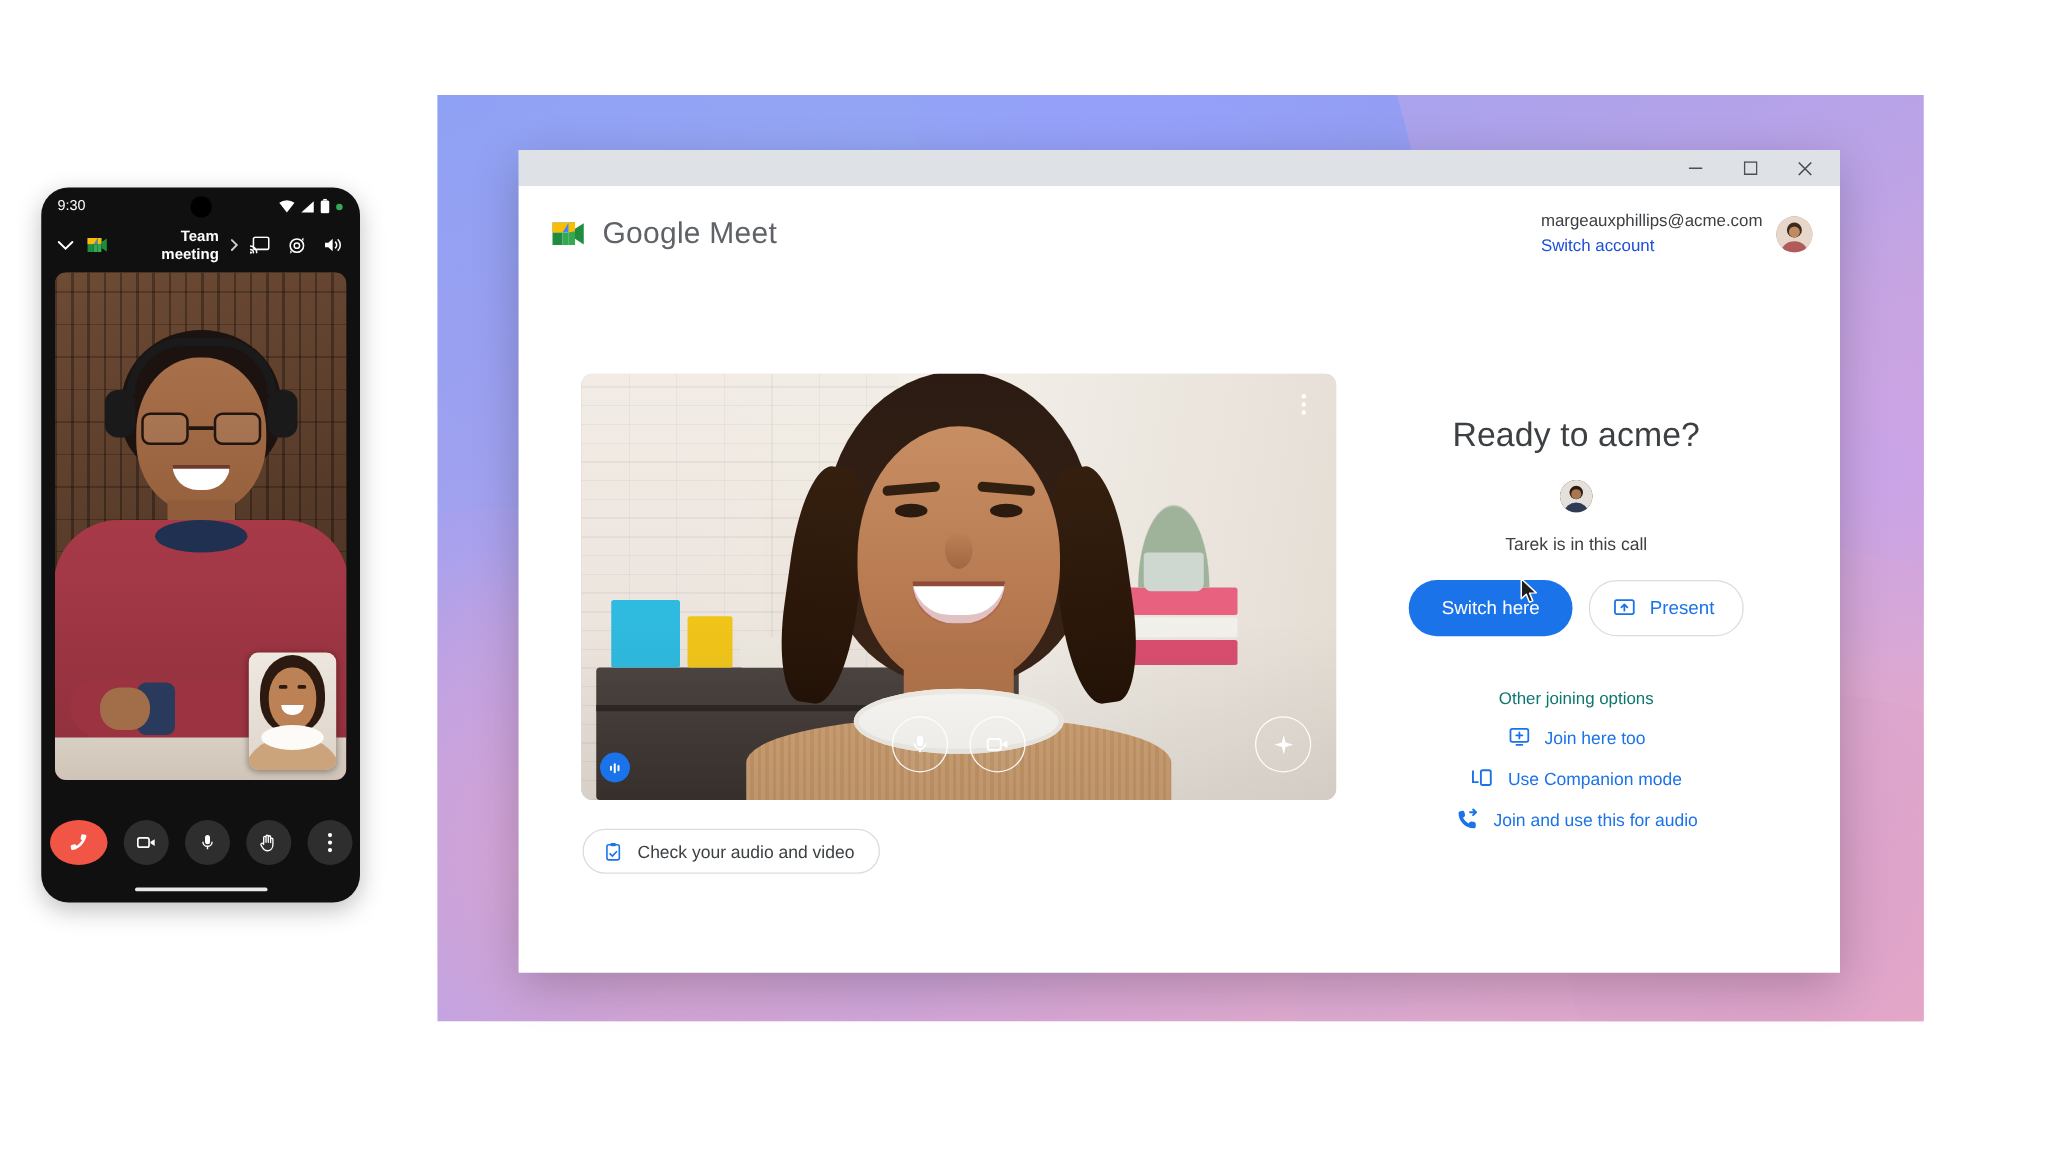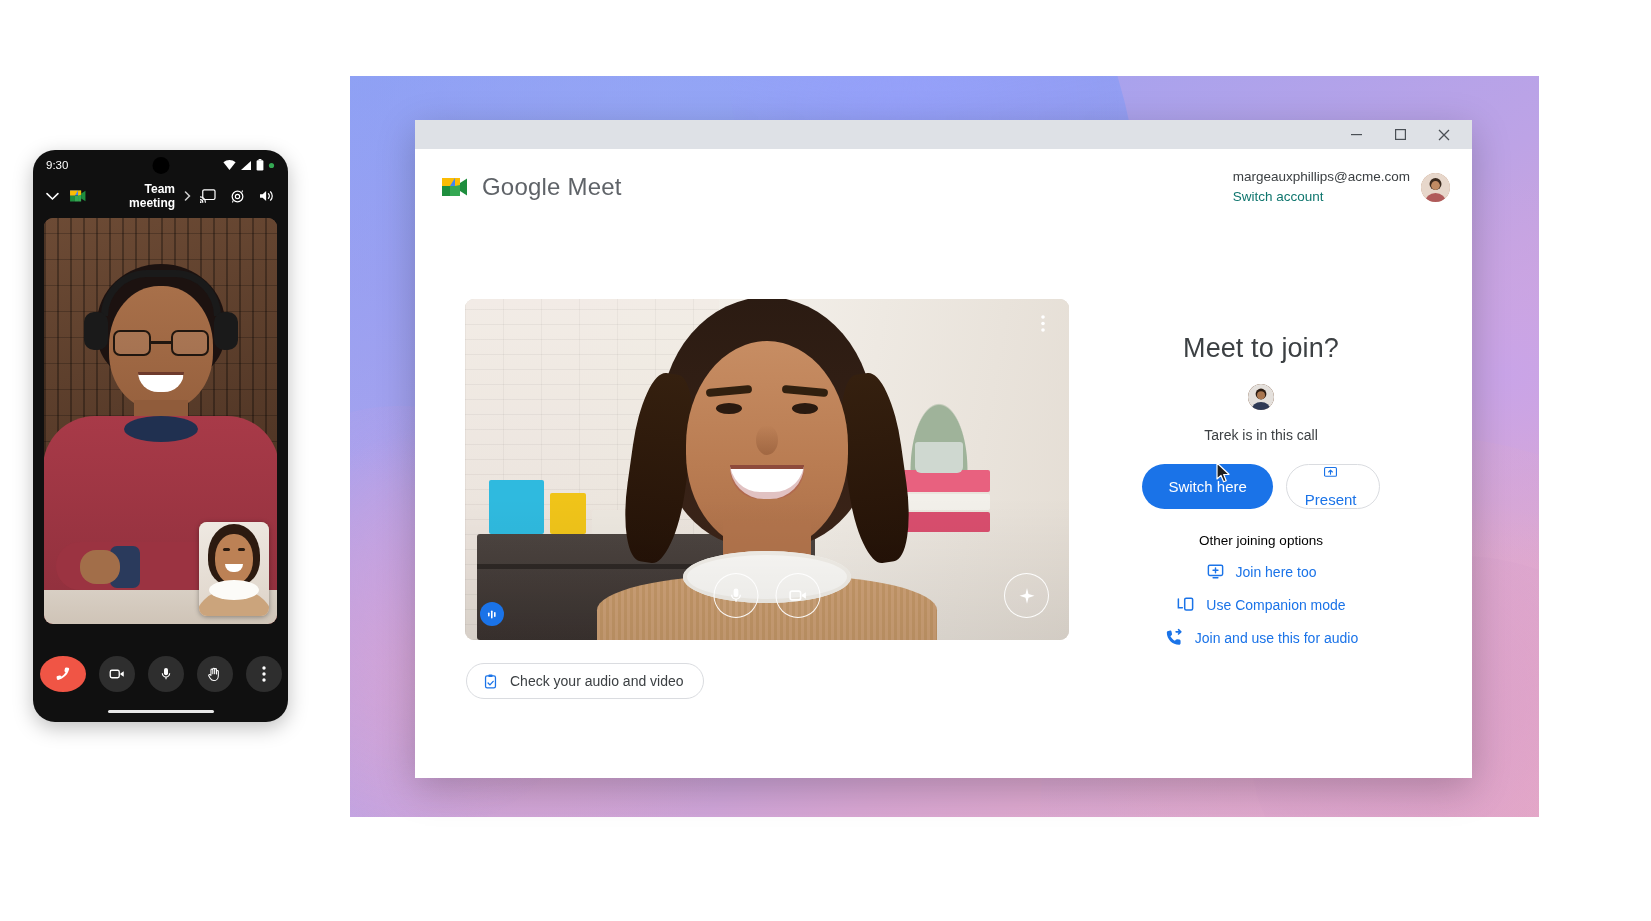--- a/index.html
+++ b/index.html
@@ -63,21 +63,21 @@
   .meet-header {
     position:absolute; left:0; top:0; width:100%; height:76px;
     display:flex; align-items:center; justify-content:space-between;
     padding: 0 22px 0 24px;
   }
   .brand { display:flex; align-items:center; gap:13px; }
   .brand-text { font-size:24px; color:#5f6368; letter-spacing:.2px; }
   .acct { display:flex; align-items:center; gap:11px; }
   .acct-txt { text-align:left; line-height:1.45; }
   .acct-email { font-size:13.5px; color:#3c4043; }
-  .acct-switch { font-size:13.5px; color:#0f766e; cursor:pointer; }
+  .acct-switch { font-size:13.5px; color:#1d4ed8; cursor:pointer; }
   .avatar-hdr {
     width:29px; height:29px; border-radius:50%; overflow:hidden; flex:none;
     background:#c9a48c; position:relative;
   }
 
   
   .meet-main { position:absolute; left:0; top:76px; width:100%; height:553px; display:flex; }
   .left-col { width:635px; padding-left:50px; padding-top:74px; }
   .right-col { flex:1; padding-top:108px; display:flex; flex-direction:column; align-items:center; }
 
@@ -204,23 +204,23 @@
   .who-line { margin-top:17px; font-size:14px; color:#3c4043; }
   .cta-row { margin-top:21px; display:flex; align-items:center; gap:13px; }
   .btn-primary {
     height:45px; min-width:118px; padding:0 26px; border-radius:23px;
     background:#1a73e8; color:#fff; font-size:15px; border:none; cursor:pointer;
     display:flex; align-items:center; justify-content:center;
   }
   .btn-outline {
     height:45px; padding:0 22px 0 18px; border-radius:23px; background:#fff;
     border:1px solid #dadce0; color:#1a73e8; font-size:15px; cursor:pointer;
-    display:flex; align-items:center; gap:11px;flex-direction:column;
-  }
-  .other-label { margin-top:24px; font-size:13.5px; color:#000000; }
+    display:flex; align-items:center; gap:11px;
+  }
+  .other-label { margin-top:42px; font-size:13.5px; color:#0f766e; }
   .opt-row {
     margin-top:14px; display:flex; align-items:center; gap:11px;
     font-size:14px; color:#1a73e8; cursor:pointer;
   }
   .cursor {
     position:absolute; left:1216px; top:462px; width:16px; height:22px; pointer-events:none;
   }
 
   
   .phone {
@@ -471,21 +471,21 @@
             <svg width="17" height="17" viewBox="0 0 24 24">
               <rect x="5" y="4" width="14" height="17" rx="2.2" fill="none" stroke="#1a73e8" stroke-width="1.8"></rect>
               <rect x="9" y="2" width="6" height="3.6" rx="1.2" fill="#1a73e8"></rect>
               <path d="M8.6 14.2 l2.6 2.6 l4.6 -5" stroke="#1a73e8" stroke-width="1.9" fill="none" stroke-linecap="round"></path>
             </svg>
             <span>Check your audio and video</span>
           </div>
         </div>
 
         <div class="right-col">
-          <div class="ready-title">Meet to join?</div>
+          <div class="ready-title">Ready to acme?</div>
 
           <div class="who-avatar">
             <svg width="26" height="26" viewBox="0 0 26 26">
               <circle cx="13" cy="13" r="13" fill="#e4e0dc"></circle>
               <circle cx="13" cy="10" r="5.4" fill="#2b1c12"></circle>
               <circle cx="13" cy="11.3" r="4" fill="#a9764f"></circle>
               <path d="M3.6 26 a9.4 8 0 0 1 18.8 0 z" fill="#2f3a55"></path>
             </svg>
           </div>
 

